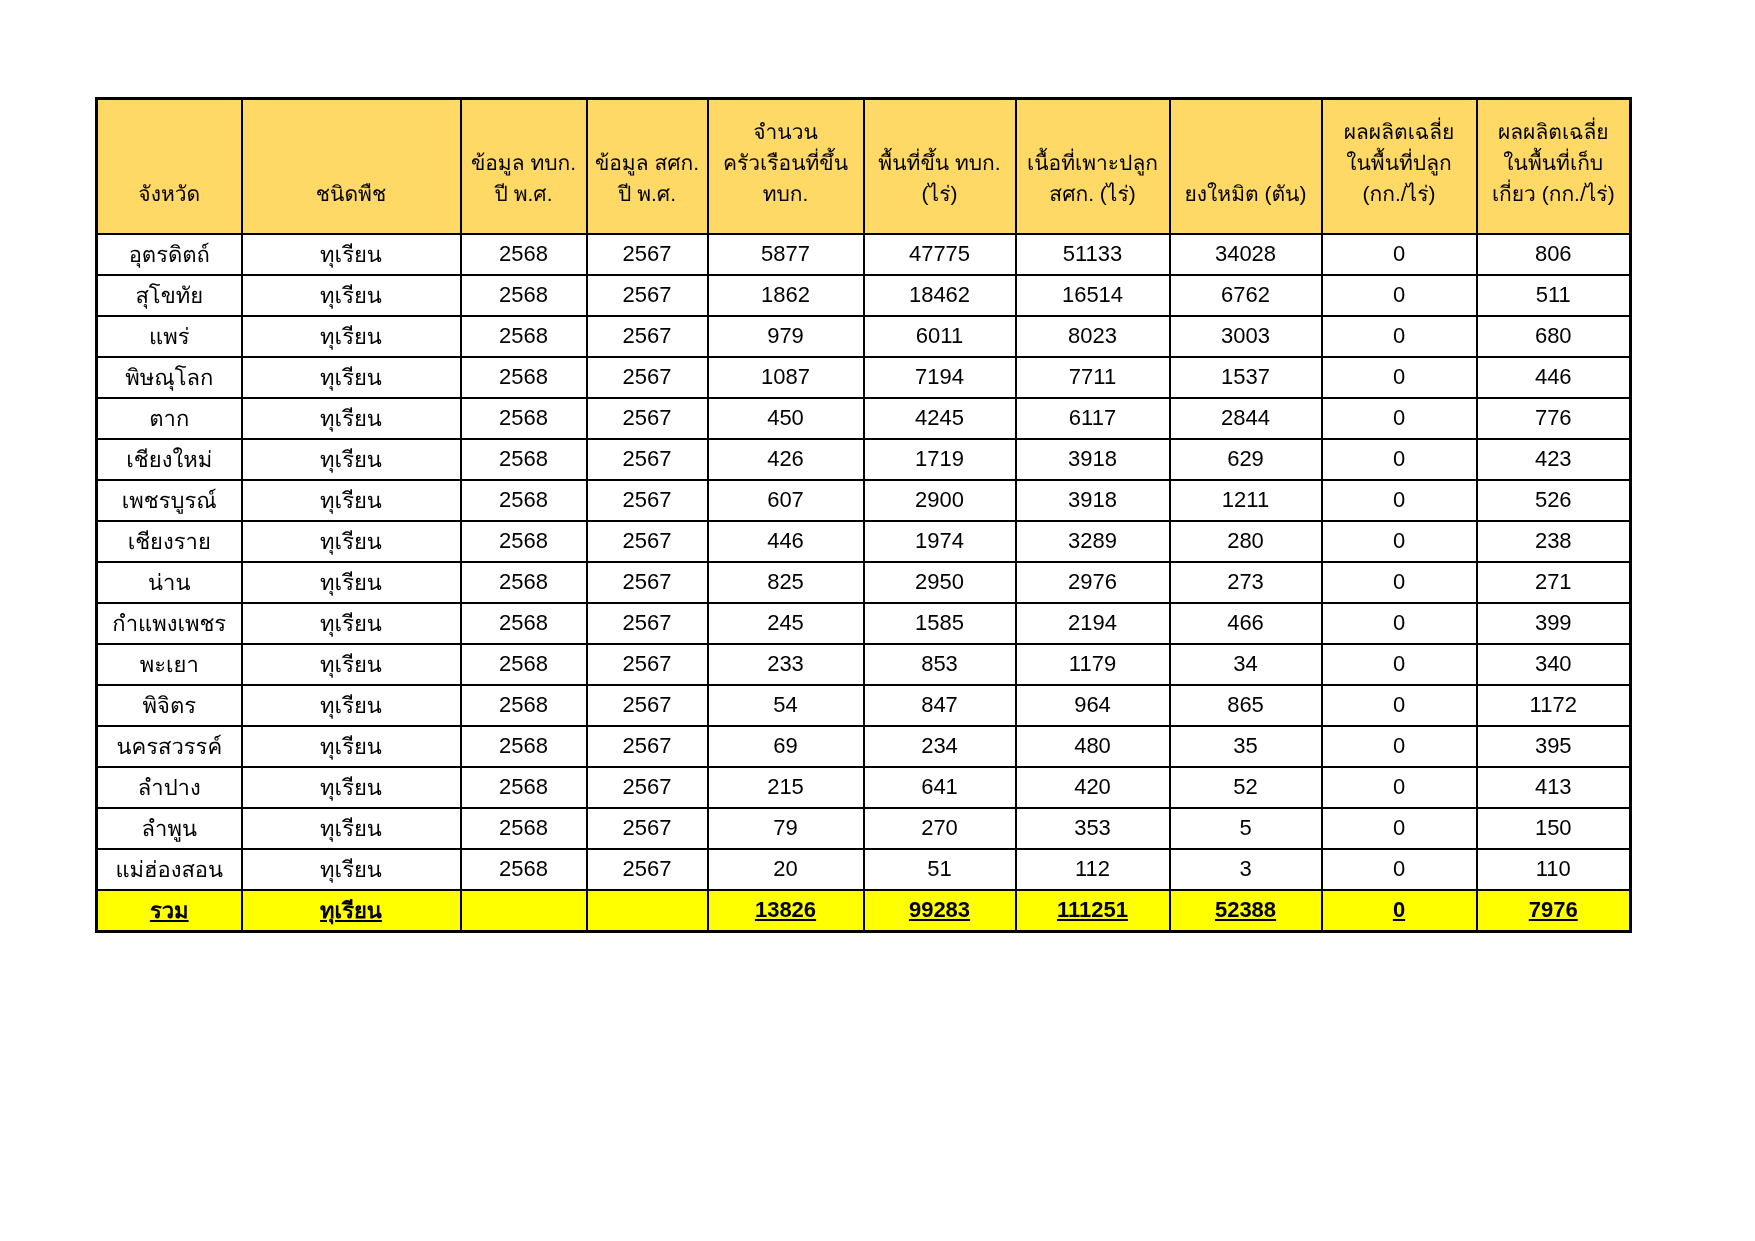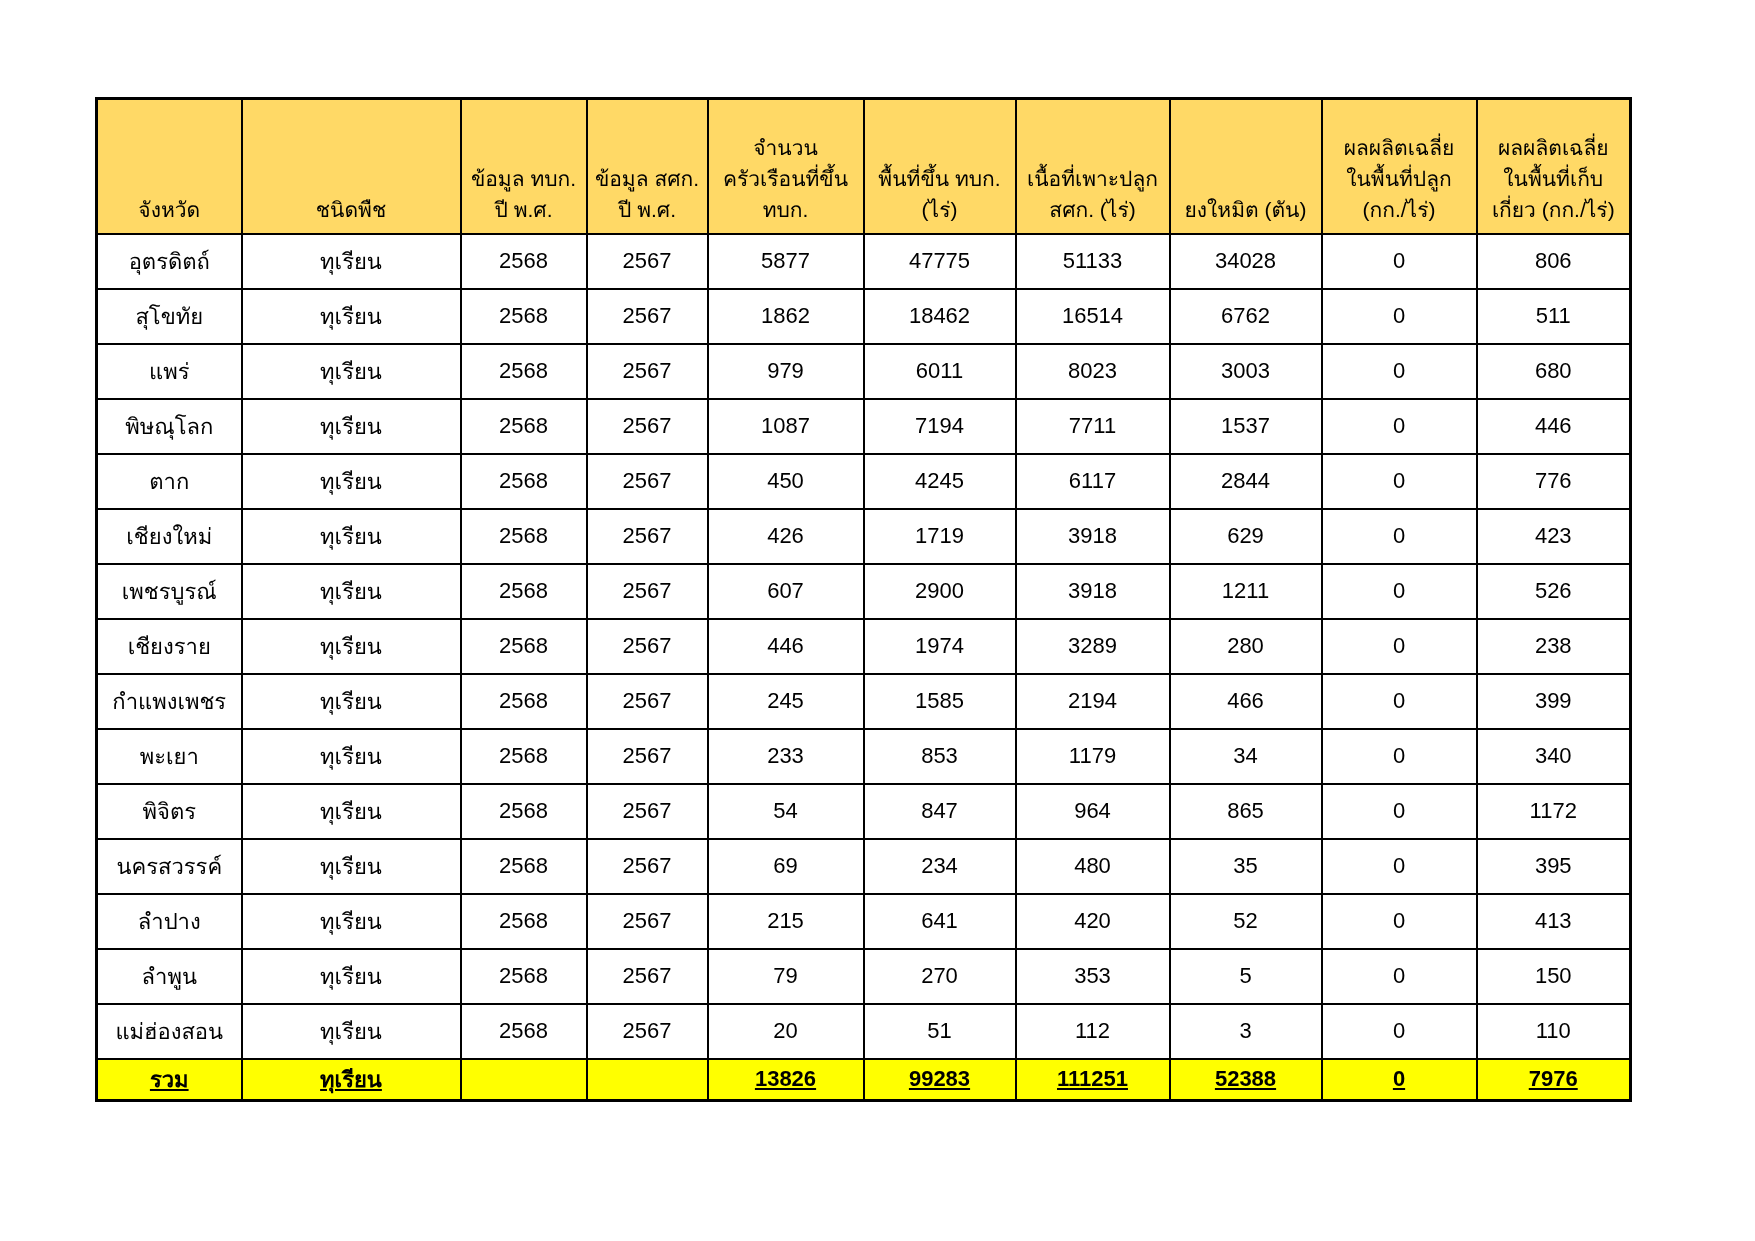--- a/index.html
+++ b/index.html
@@ -25,23 +25,23 @@
     overflow: hidden;
     word-wrap: break-word;
   }
   thead tr { height: 135px; }
   th {
     background: var(--header-bg, #FFD966);
     vertical-align: bottom;
     font-weight: normal;
     font-size: 21px;
     line-height: 31px;
-    padding: 0 2px 8px 2px;
-  }
-  tbody tr.data-row { height: 55px; }
+    padding: 0 2px 24px 2px;
+  }
+  tbody tr.data-row { height: 41px; }
   td {
     font-size: 22px;
     vertical-align: middle;
     padding: 0 4px;
     background: #ffffff;
   }
   tbody tr.total-row { height: 42px; }
   tbody tr.total-row td {
     background: var(--total-bg, #FFFF00);
     font-weight: bold;
@@ -180,20 +180,32 @@
         <td>2568</td>
         <td>2567</td>
         <td>446</td>
         <td>1974</td>
         <td>3289</td>
         <td>280</td>
         <td>0</td>
         <td>238</td>
       </tr>
       <tr class="data-row">
+        <td>น่าน</td>
+        <td>ทุเรียน</td>
+        <td>2568</td>
+        <td>2567</td>
+        <td>825</td>
+        <td>2950</td>
+        <td>2976</td>
+        <td>273</td>
+        <td>0</td>
+        <td>271</td>
+      </tr>
+      <tr class="data-row">
         <td>กำแพงเพชร</td>
         <td>ทุเรียน</td>
         <td>2568</td>
         <td>2567</td>
         <td>245</td>
         <td>1585</td>
         <td>2194</td>
         <td>466</td>
         <td>0</td>
         <td>399</td>

